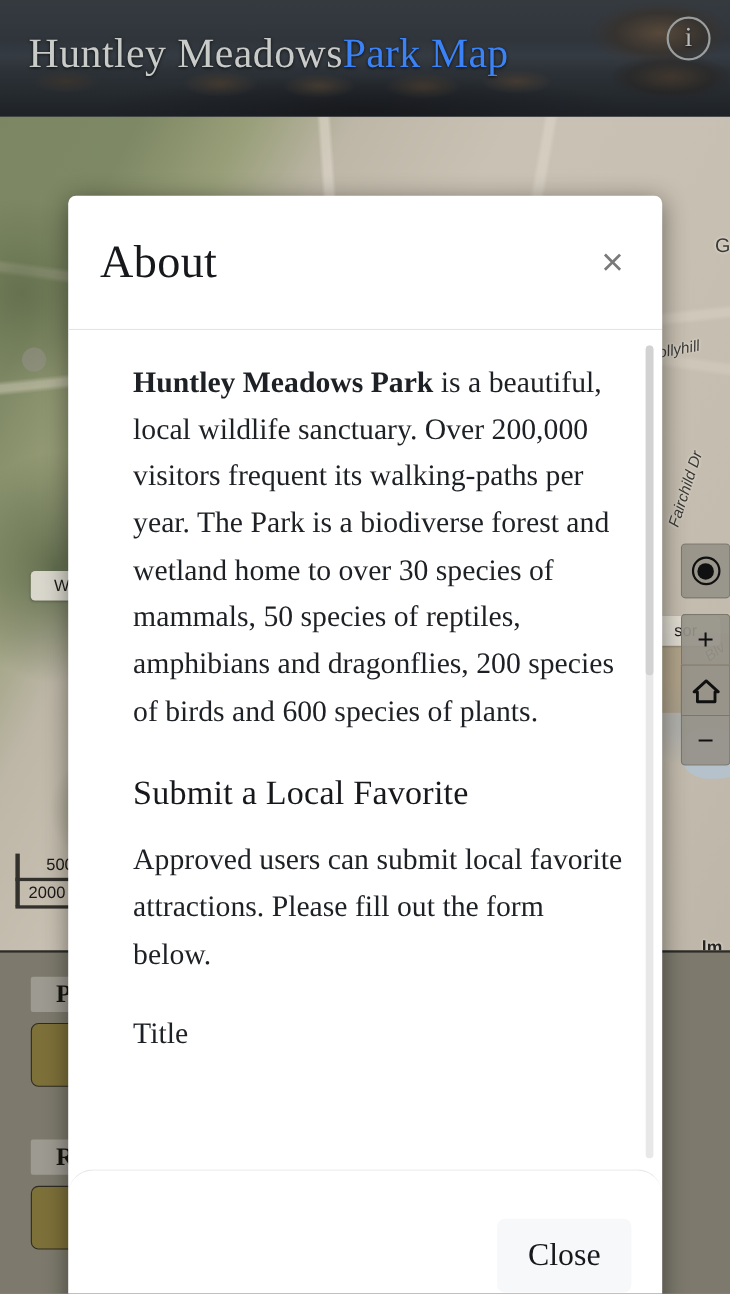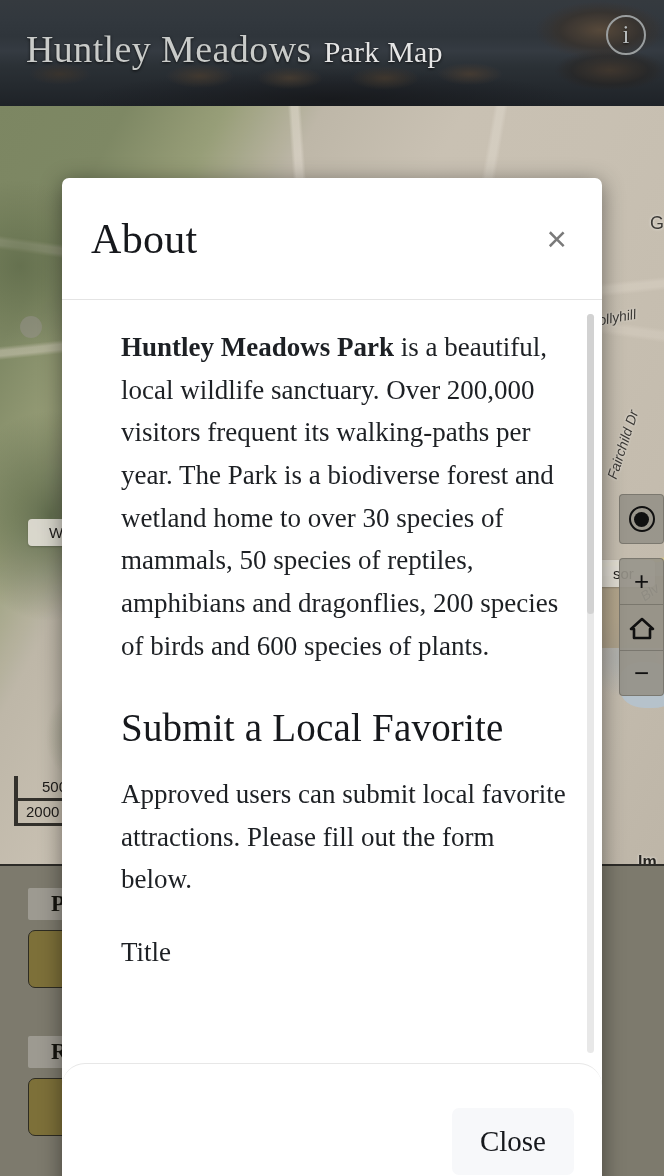--- a/index.html
+++ b/index.html
@@ -56,23 +56,22 @@
     position: absolute;
     left: 26px;
     top: 27px;
     font-size: 38px;
     letter-spacing: .4px;
     color: #c9cbc9;
     text-shadow: 0 1px 3px rgba(0,0,0,.75);
     white-space: nowrap;
   }
   .banner-subtitle {
-    color: #e5e5e5;
-    font-size: 30px;
-    margin-left: 12px;
+    color: #3b82f6;
+    font-size: 38px;
     letter-spacing: .2px;
   }
   .info-btn {
     position: absolute;
     right: 18px;
     top: 15px;
     width: 40px;
     height: 40px;
     border: 2px solid #9a9e9f;
     border-radius: 50%;
@@ -350,21 +349,21 @@
     overflow: hidden;
     position: relative;
     font-size: 27px;
     line-height: 1.58;
     color: #1d2024;
     margin-left: 30px;
   }
   .modal-body p { margin-bottom: 23px; }
   .modal-body strong { font-weight: bold; }
   .body-h2 {
-    font-size: 39px;
+    font-size: 31px;
     font-weight: normal;
     margin: 30px 0 14px 0;
     color: #16181c;
     letter-spacing: .2px;
   }
   .field-label {
     font-size: 27px;
     color: #1d2024;
     margin-top: 30px;
   }

